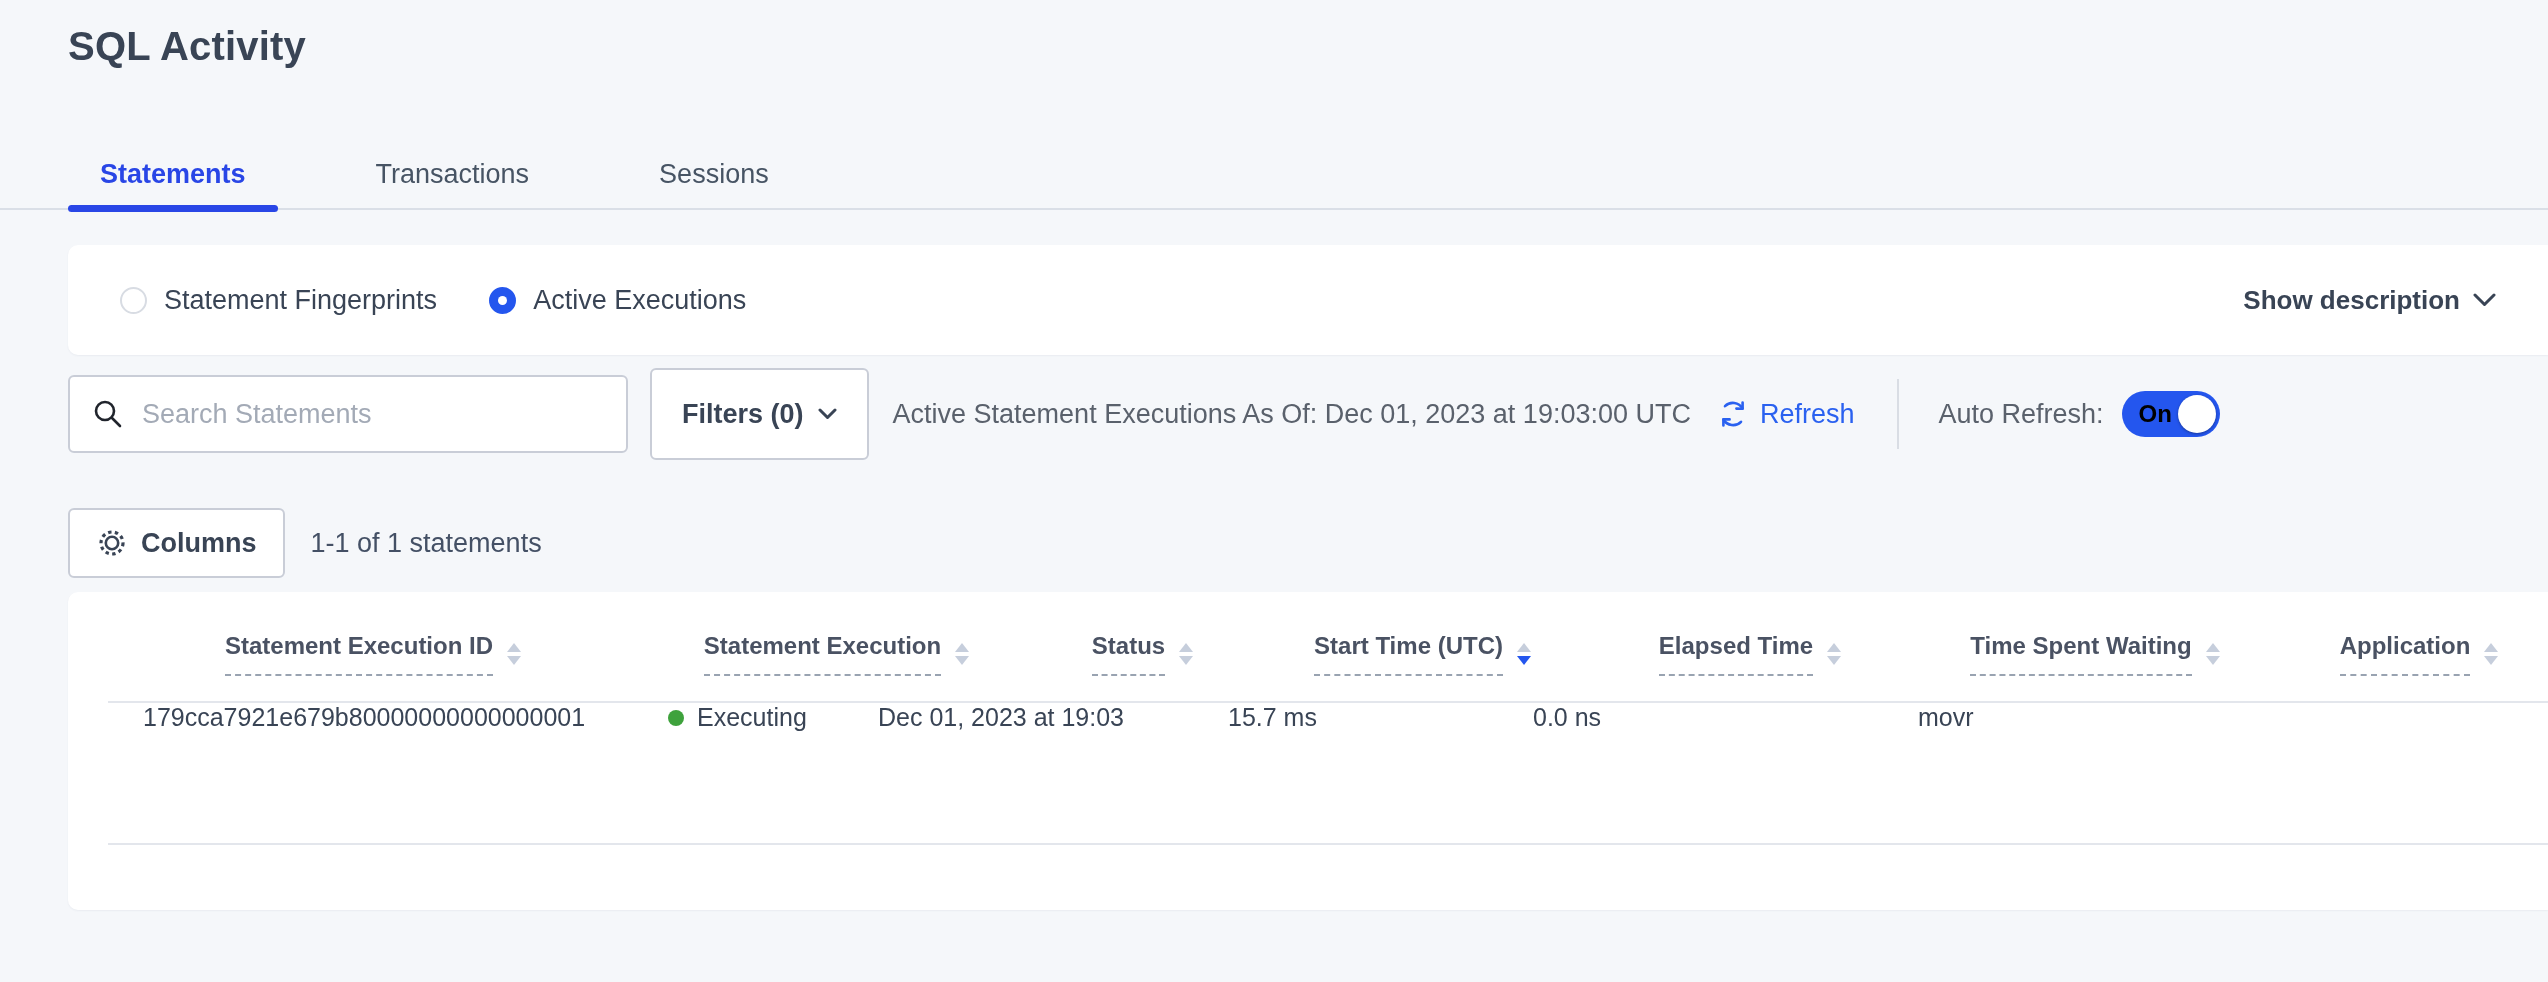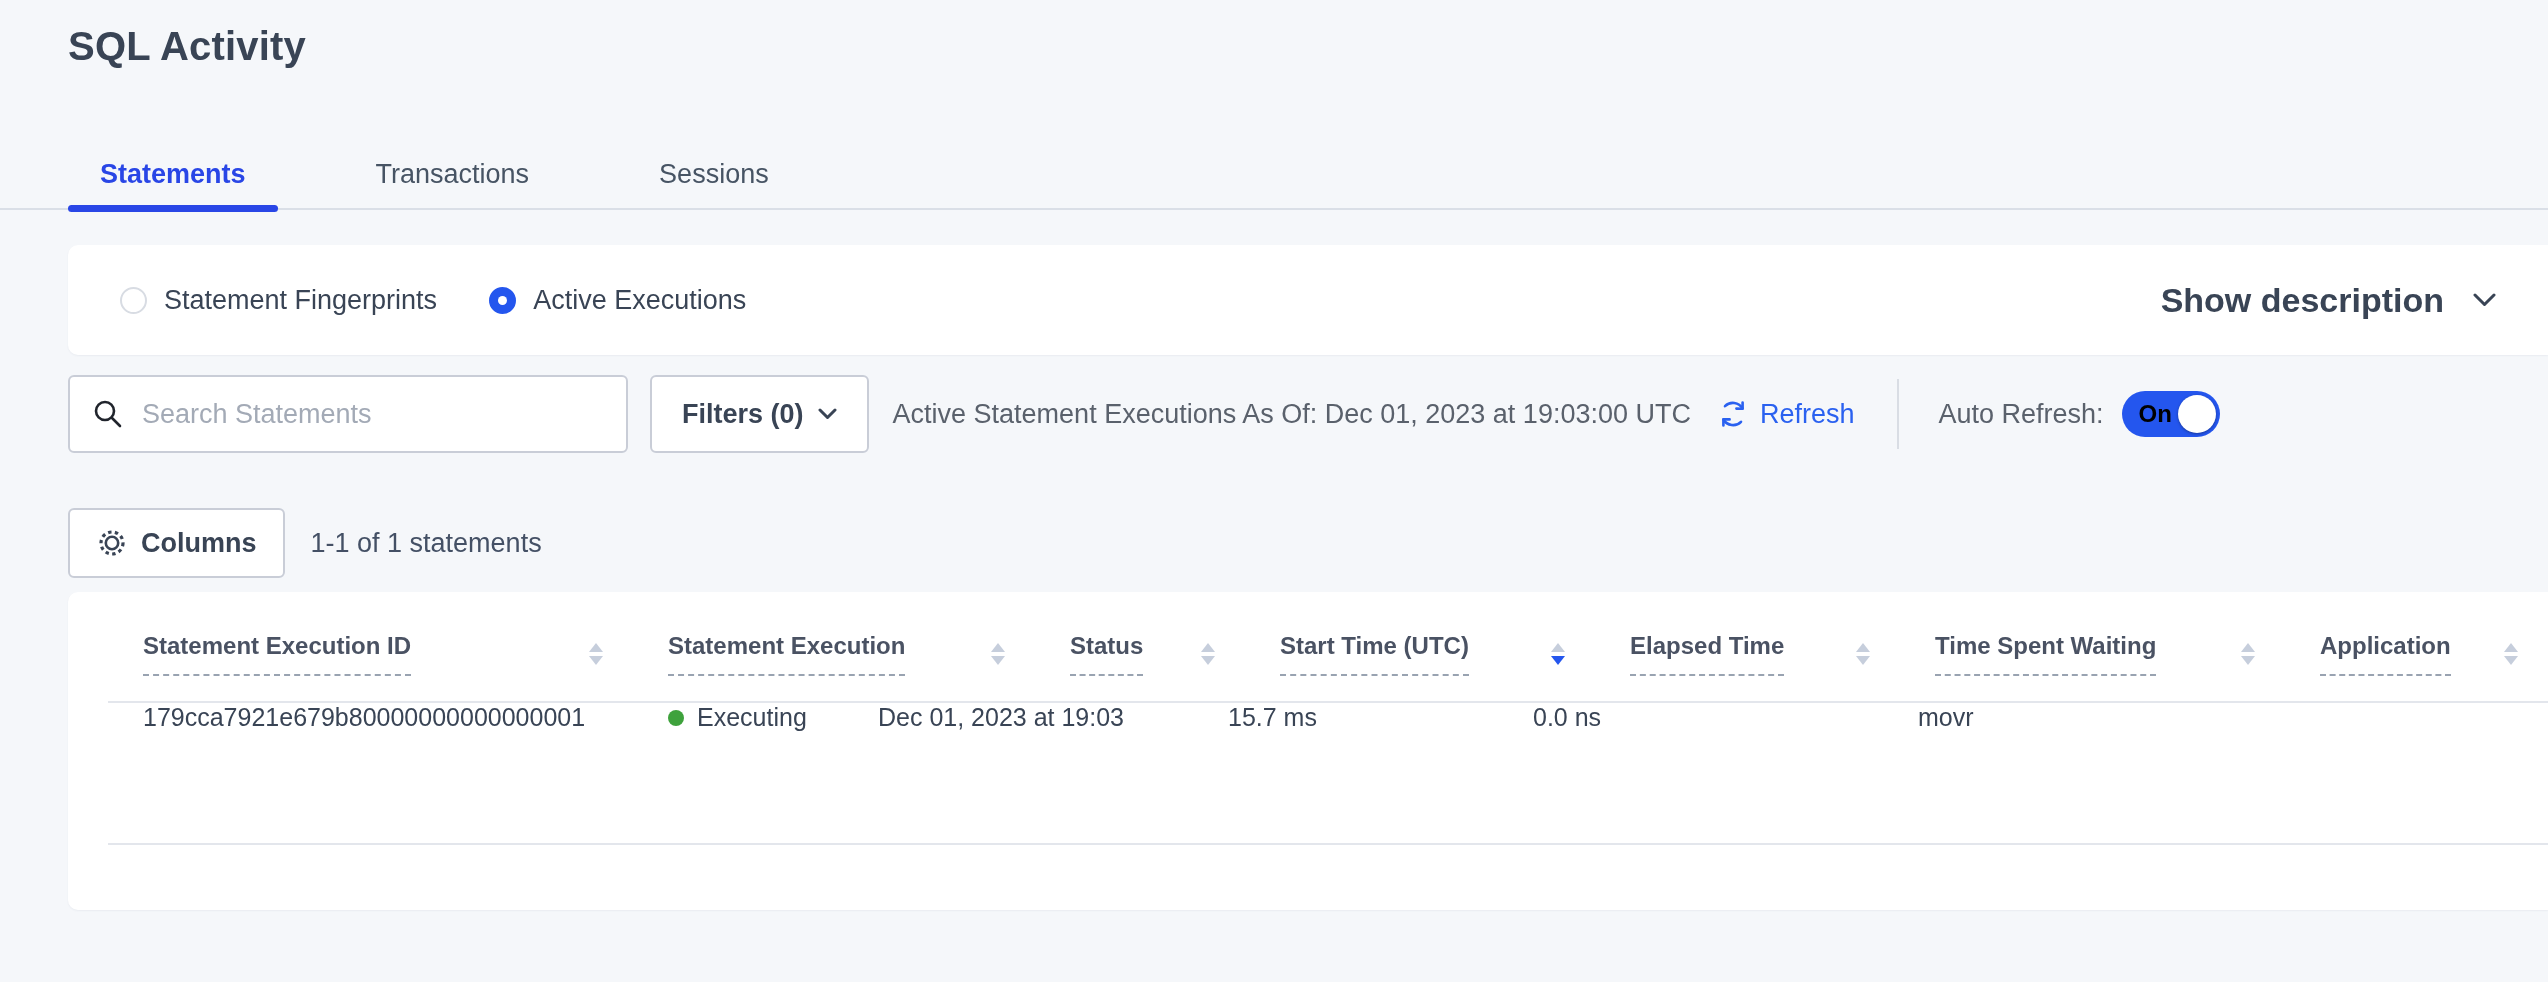--- a/index.html
+++ b/index.html
@@ -49,41 +49,41 @@
     width: 27px; height: 27px; border-radius: 50%;
     border: 2px solid #D8DCE3; background: #fff;
     display: flex; align-items: center; justify-content: center; flex: none;
   }
   .radio-circle.selected { border: none; background: #2456EE; }
   .radio-circle.selected::after {
     content: ""; width: 9px; height: 9px; border-radius: 50%; background: #fff;
   }
   .radio-label { font-size: 27px; color: #394455; }
   .show-desc {
-    margin-left: auto; display: flex; align-items: center; gap: 29px;
-    font-size: 34px; font-weight: 600; color: #394455; cursor: pointer;
+    margin-left: auto; display: flex; align-items: center; gap: 13px;
+    font-size: 26px; font-weight: 600; color: #394455; cursor: pointer;
   }
 
   
   .filter-row {
     position: absolute; left: 68px; right: 0; top: 375px; height: 78px;
     display: flex; align-items: center;
   }
   .search-box {
     width: 560px; height: 78px; background: #fff;
     border: 2px solid #C9CDD7; border-radius: 6px;
     display: flex; align-items: center; padding: 0 22px; gap: 18px; flex: none;
   }
   .search-box input {
     border: none; outline: none; flex: 1; font-size: 27px;
     font-family: "Liberation Sans", sans-serif; color: #394455; background: transparent;
   }
   .search-box input::placeholder { color: #A3AAB6; }
   .filters-btn {
-    margin-left: 22px; height: 78px; padding: 0 30px;
+    margin-left: 22px; height: 92px; padding: 0 30px;
     background: #fff; border: 2px solid #C9CDD7; border-radius: 6px;
     display: flex; align-items: center; gap: 14px; cursor: pointer; flex: none;
   }
   .filters-btn .btn-label { font-size: 27px; font-weight: 700; color: #394455; }
   .asof-text { margin-left: 24px; font-size: 27px; color: #5A616C; white-space: nowrap; }
   .refresh-btn {
     margin-left: 26px; display: flex; align-items: center; gap: 11px;
     color: #2A61F0; font-size: 27px; font-weight: 500; cursor: pointer; flex: none;
   }
   .v-divider { margin-left: 42px; width: 2px; height: 70px; background: #D9DDE4; flex: none; }
@@ -122,21 +122,21 @@
   }
   .thead {
     display: flex; height: 111px; padding-top: 14px;
     border-bottom: 2px solid #E3E6EC;
   }
   .trow {
     display: flex; height: 142px; align-items: flex-start;
     border-bottom: 2px solid #E3E6EC; cursor: pointer;
   }
   .cell { display: flex; align-items: center; padding: 0 30px 0 35px; }
-  .hcell { justify-content: space-between; }
+  .hcell { justify-content: center; }
   .c0 { width: 525px; } .c1 { width: 402px; } .c2 { width: 210px; }
   .c3 { width: 350px; } .c4 { width: 305px; } .c5 { width: 385px; }
   .c6 { width: 263px; flex: 1; }
   .hlabel {
     font-size: 24px; font-weight: 700; color: #4A5263;
     border-bottom: 2px dashed #99A3B1; padding-bottom: 14px; white-space: nowrap;
   }
   .sorter { display: flex; flex-direction: column; gap: 4px; cursor: pointer; flex: none; margin-left: 14px; }
   .arrow-up {
     width: 0; height: 0;

